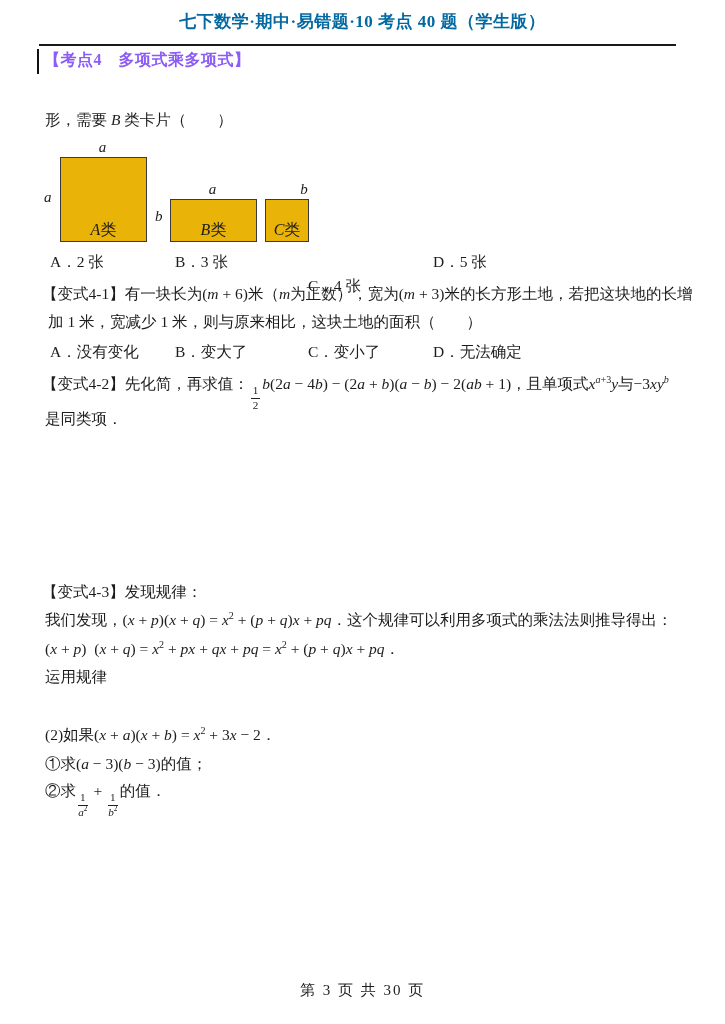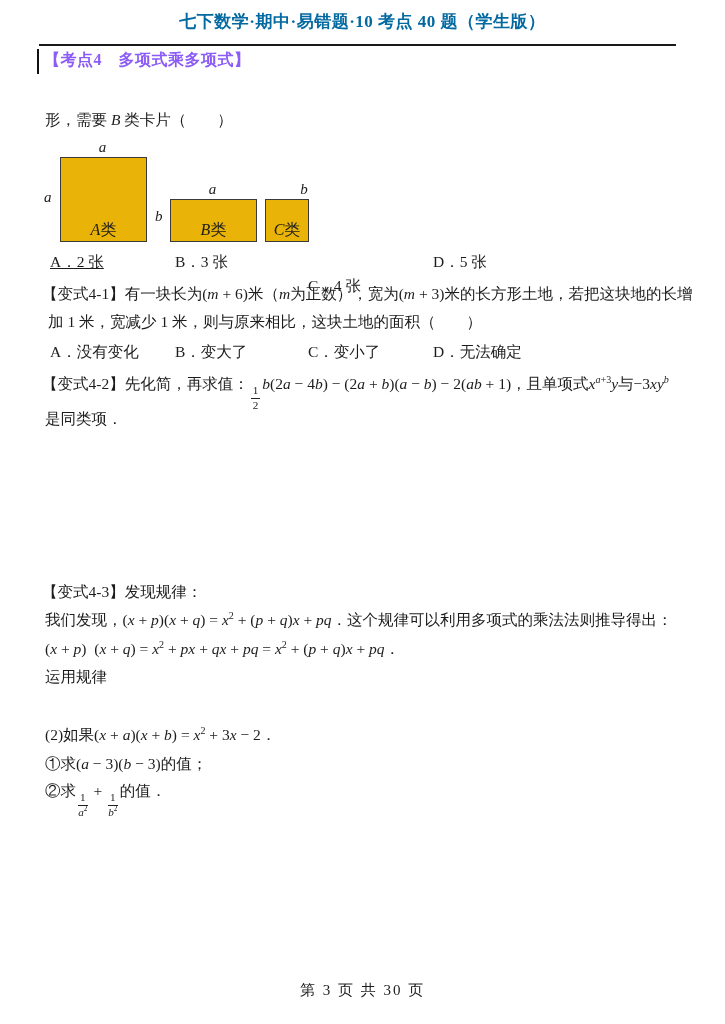--- a/index.html
+++ b/index.html
@@ -92,21 +92,21 @@
     <span><i>B</i>类</span>
   </div>
 
   <div class="dim-label" style="top:181px;left:283px;width:42px;">b</div>
   <div class="dim-label" style="top:208px;left:268px;">b</div>
   <div class="box" style="top:199px;left:265px;width:42px;height:41px;">
     <span><i>C</i>类</span>
   </div>
 
   <div class="abs bodyline options-row" style="top:251px;left:0;">
-    <span style="position:absolute;left:50px;text-decoration:underline;">A．2 张</span>
+    <span style="position:absolute;left:50px;">A．2 张</span>
     <span style="position:absolute;left:175px;">B．3 张</span>
     <span style="position:absolute;left:308px;margin-top:24px;">C．4 张</span>
     <span style="position:absolute;left:433px;">D．5 张</span>
   </div>
 
   <div class="abs bodyline" style="top:283px;left:42px;">【变式4-1】有一块长为(<i>m</i> + 6)米（<i>m</i>为正数），宽为(<i>m</i> + 3)米的长方形土地，若把这块地的长增</div>
   <div class="abs bodyline" style="top:311px;left:48px;">加 1 米，宽减少 1 米，则与原来相比，这块土地的面积（　　）</div>
   <div class="abs bodyline options-row" style="top:341px;left:0;">
     <span style="position:absolute;left:50px;">A．没有变化</span>
     <span style="position:absolute;left:175px;">B．变大了</span>

